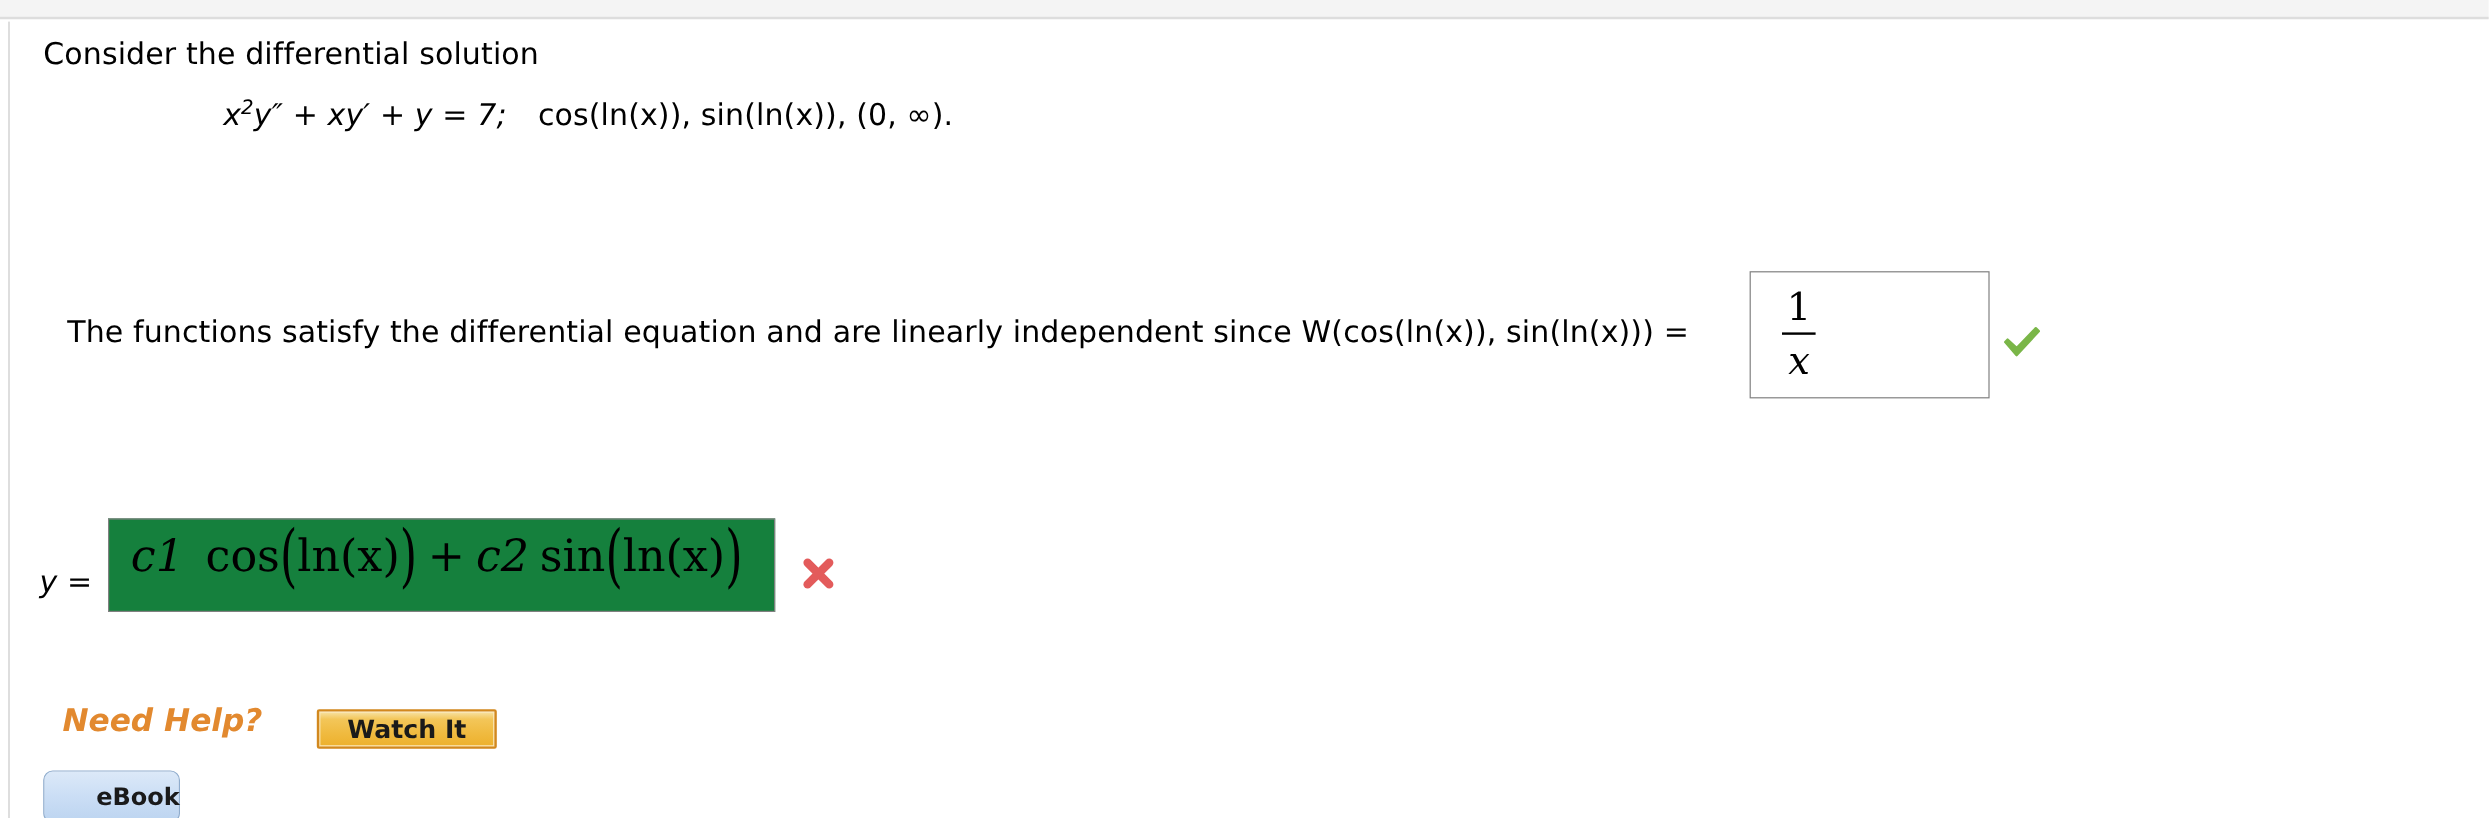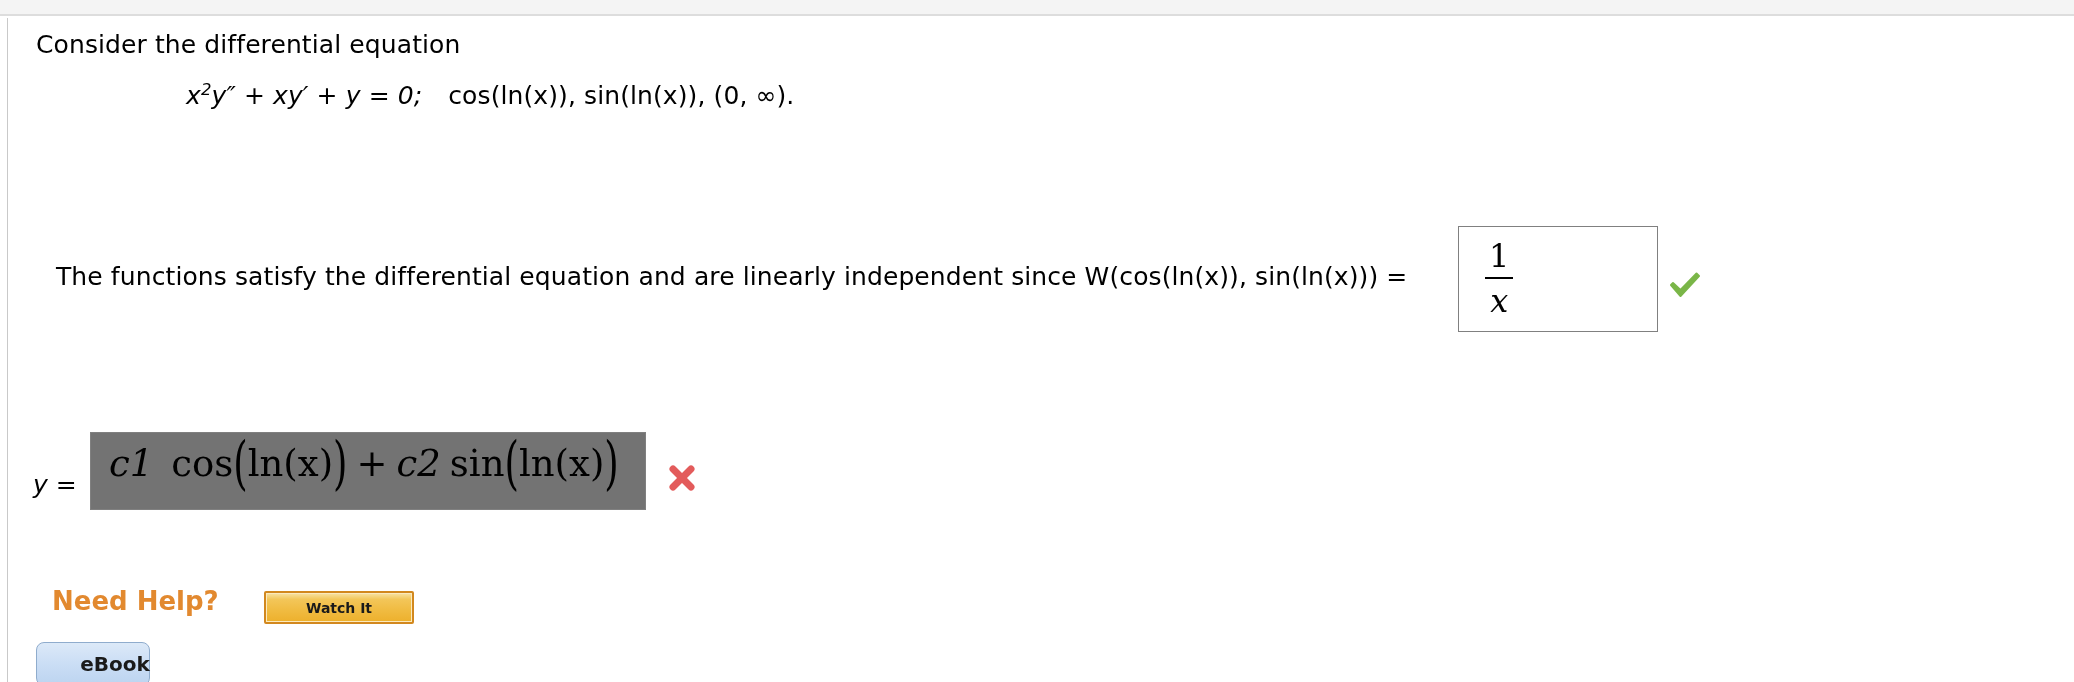--- a/index.html
+++ b/index.html
@@ -137,21 +137,21 @@
     white-space: nowrap;
   }
 
   #solution-box {
     position: absolute;
     left: 90px;
     top: 414px;
     width: 556px;
     height: 78px;
     border: 1.5px solid #808080;
-    background: #737373;
+    background: #15803d;
     box-sizing: border-box;
   }
   #solution-expr {
     position: absolute;
     left: 18px;
     top: 12px;
     font-family: "DejaVu Serif", "Liberation Serif", serif;
     font-size: 37px;
     white-space: nowrap;
     line-height: 1;
@@ -177,40 +177,41 @@
 
   
   #need-help-label {
     position: absolute;
     left: 52px;
     top: 568px;
     font-size: 26px;
     font-weight: bold;
     color: #e2892f;
     white-space: nowrap;
+    font-style: italic;
   }
 
   #watch-it-button {
     position: absolute;
     left: 264px;
     top: 573px;
     width: 150px;
     height: 33px;
     border: 2px solid #d2881e;
     border-radius: 2px;
     background: linear-gradient(to bottom, #f7e3a6 0%, #f3c659 22%, #f0bb41 60%, #edb02c 100%);
     box-shadow: inset 0 0 0 1px #fbe9bd;
     box-sizing: border-box;
     display: flex;
     align-items: center;
     justify-content: center;
     cursor: pointer;
   }
   #watch-it-button span {
-    font-size: 14px;
+    font-size: 21px;
     font-weight: bold;
     color: #1a1a1a;
     font-family: "DejaVu Sans", "Liberation Sans", sans-serif;
   }
 
   #ebook-button {
     position: absolute;
     left: 36px;
     top: 624px;
     width: 114px;
@@ -232,24 +233,24 @@
   }
 </style>
 </head>
 <body>
 
 <div id="top-strip"></div>
 <div id="left-rule"></div>
 
 <div id="content">
 
-  <div class="line" id="prompt-line">Consider the differential equation</div>
+  <div class="line" id="prompt-line">Consider the differential solution</div>
 
   <div class="line" id="equation">
-    <span class="ital">x</span><sup class="exp">2</sup><span class="ital">y″ + xy′ + y = 0;</span><span class="gap"></span><span>cos(ln(x)), sin(ln(x)), (0, ∞).</span>
+    <span class="ital">x</span><sup class="exp">2</sup><span class="ital">y″ + xy′ + y = 7;</span><span class="gap"></span><span>cos(ln(x)), sin(ln(x)), (0, ∞).</span>
   </div>
 
 
   <div class="line" id="wronskian-line">The functions satisfy the differential equation and are linearly independent since W(cos(ln(x)), sin(ln(x))) =</div>
 
   <div id="wronskian-box">
     <span class="frac">
       <span class="num">1</span>
       <span class="bar"></span>
       <span class="den">x</span>

